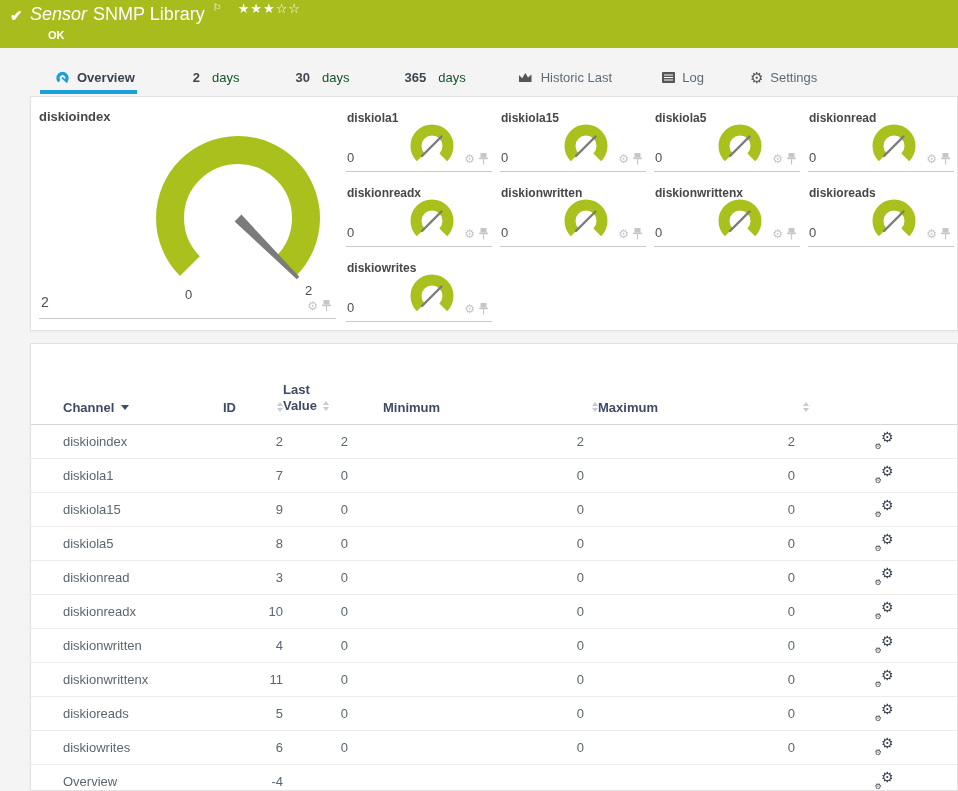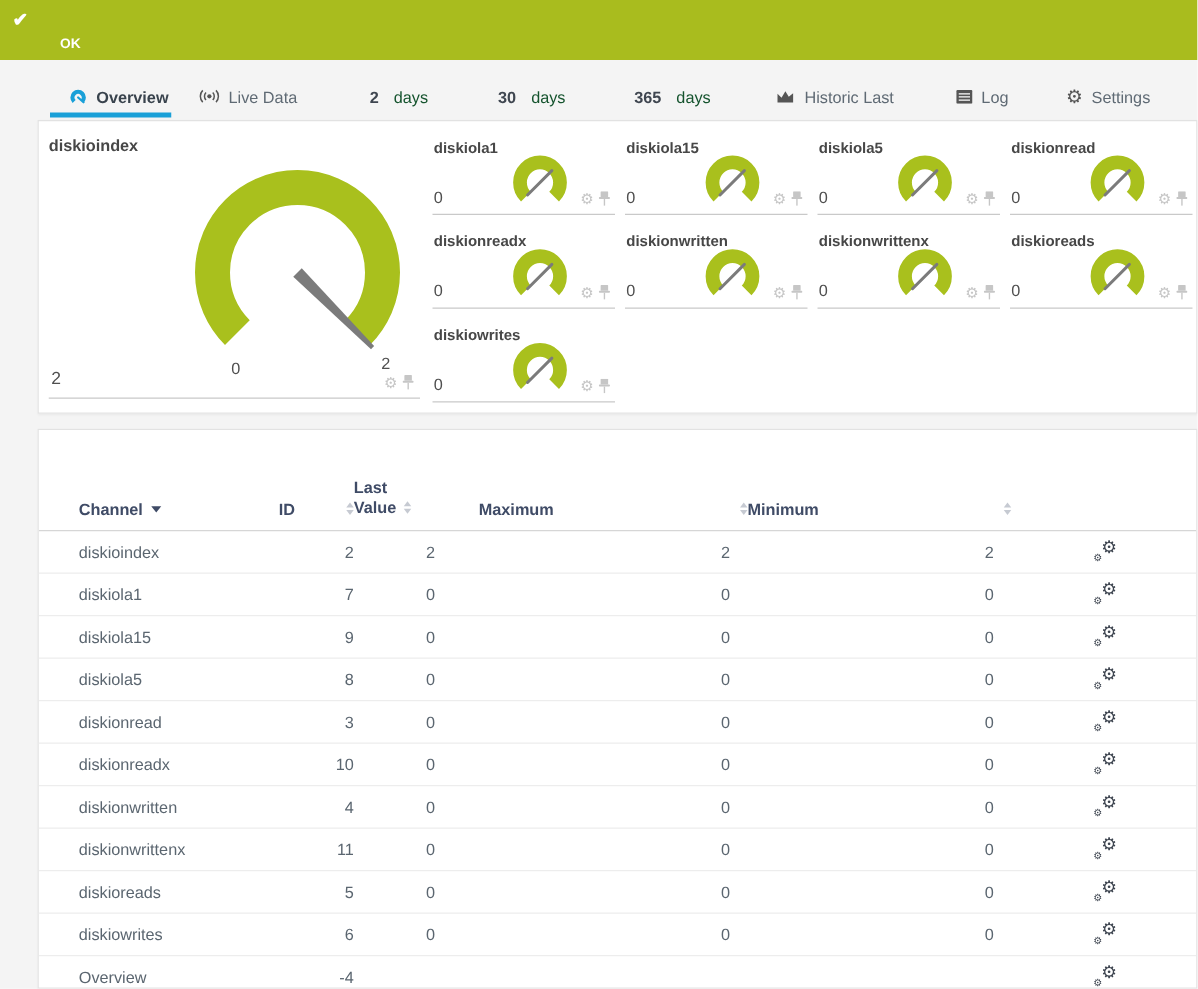--- a/index.html
+++ b/index.html
@@ -72,37 +72,33 @@
   .td-actions{display:flex;justify-content:center}
   .gears{position:relative;width:19px;height:17px;cursor:pointer}
   .g-big{position:absolute;right:0;top:-3px;font-size:14px;color:#3e4550;line-height:1}
   .g-small{position:absolute;left:0;bottom:-1px;font-size:8px;color:#3e4550;line-height:1}
 </style>
 </head>
 <body>
 
 <header class="banner">
   <span class="check">✔</span>
+  <div class="title-line">
+    <span class="t-em">Sensor</span><span class="t-main">SNMP Library</span><span class="flag">⚐</span><span class="stars"><span>★★★</span><span>☆☆</span></span>
+  </div>
   <div class="status">OK</div>
 </header>
 
 <nav class="tabs">
   <div class="tab active m-ov">
     <svg class="tab-ico" width="15" height="13" viewBox="0 0 15 13">
       <path d="M4.3,10.2 A4.5,4.5 0 1 1 10.7,10.2" fill="none" stroke="#1aa0d8" stroke-width="3.4"></path>
       <line x1="7.5" y1="7" x2="11.8" y2="10.8" stroke="#1aa0d8" stroke-width="1.8" stroke-linecap="round"></line>
     </svg>
     <span>Overview</span>
-  </div>
-  <div class="tab m-live">
-    <svg class="tab-ico" width="17" height="12" viewBox="0 0 17 12">
-      <circle cx="8.5" cy="6" r="1.7" fill="#555"></circle>
-      <path d="M5.8,3 A4.3,4.3 0 0 0 5.8,9 M3.2,1.3 A6.7,6.7 0 0 0 3.2,10.7 M11.2,3 A4.3,4.3 0 0 1 11.2,9 M13.8,1.3 A6.7,6.7 0 0 1 13.8,10.7" fill="none" stroke="#555" stroke-width="1.2"></path>
-    </svg>
-    <span>Live Data</span>
   </div>
   <div class="tab m-d2">
     <span class="t-num">2</span>
       <span class="t-unit">days</span>
   </div>
   <div class="tab m-d30">
     <span class="t-num">30</span>
       <span class="t-unit">days</span>
   </div>
   <div class="tab m-d365">
@@ -325,28 +321,28 @@
       <span class="l1">Last</span>
       <span class="l2">
           <span>Value</span>
           <span class="sorter">
             <i class="up"></i>
             <i class="dn"></i>
           </span>
         </span>
     </div>
     <div class="th th-right">
-      <span>Maximum</span>
+      <span>Minimum</span>
       <span class="sorter">
           <i class="up"></i>
           <i class="dn"></i>
         </span>
     </div>
     <div class="th th-right">
-      <span>Minimum</span>
+      <span>Maximum</span>
       <span class="sorter">
           <i class="up"></i>
           <i class="dn"></i>
         </span>
     </div>
     <div class="th"></div>
   </div>
 
   <div class="tr">
     <div class="td td-channel">diskioindex</div>

